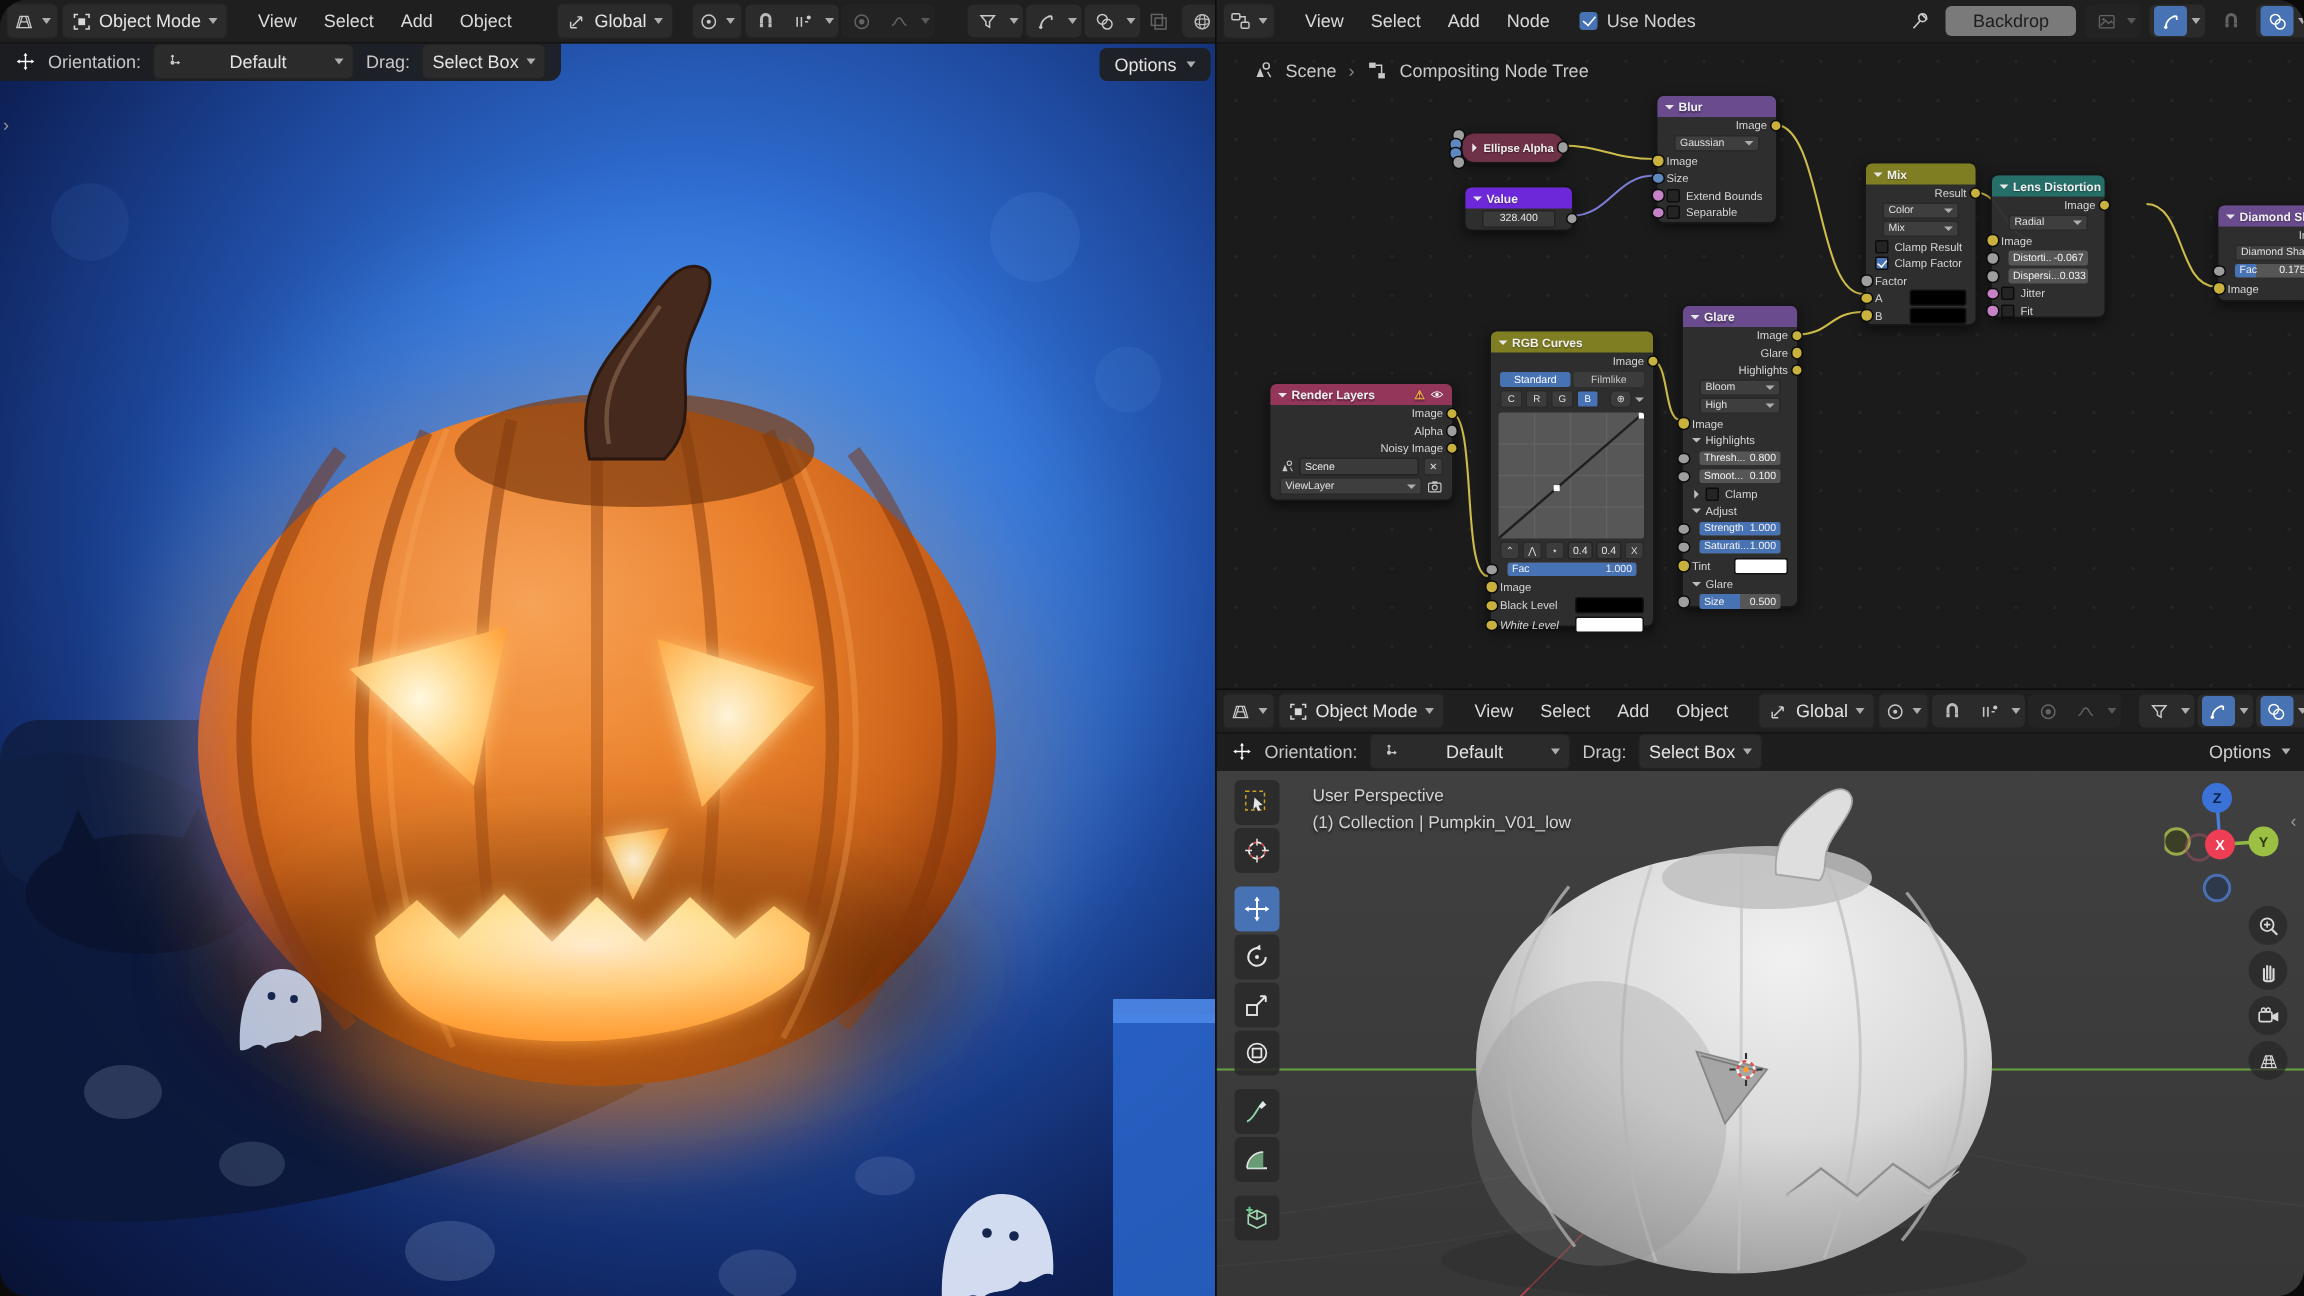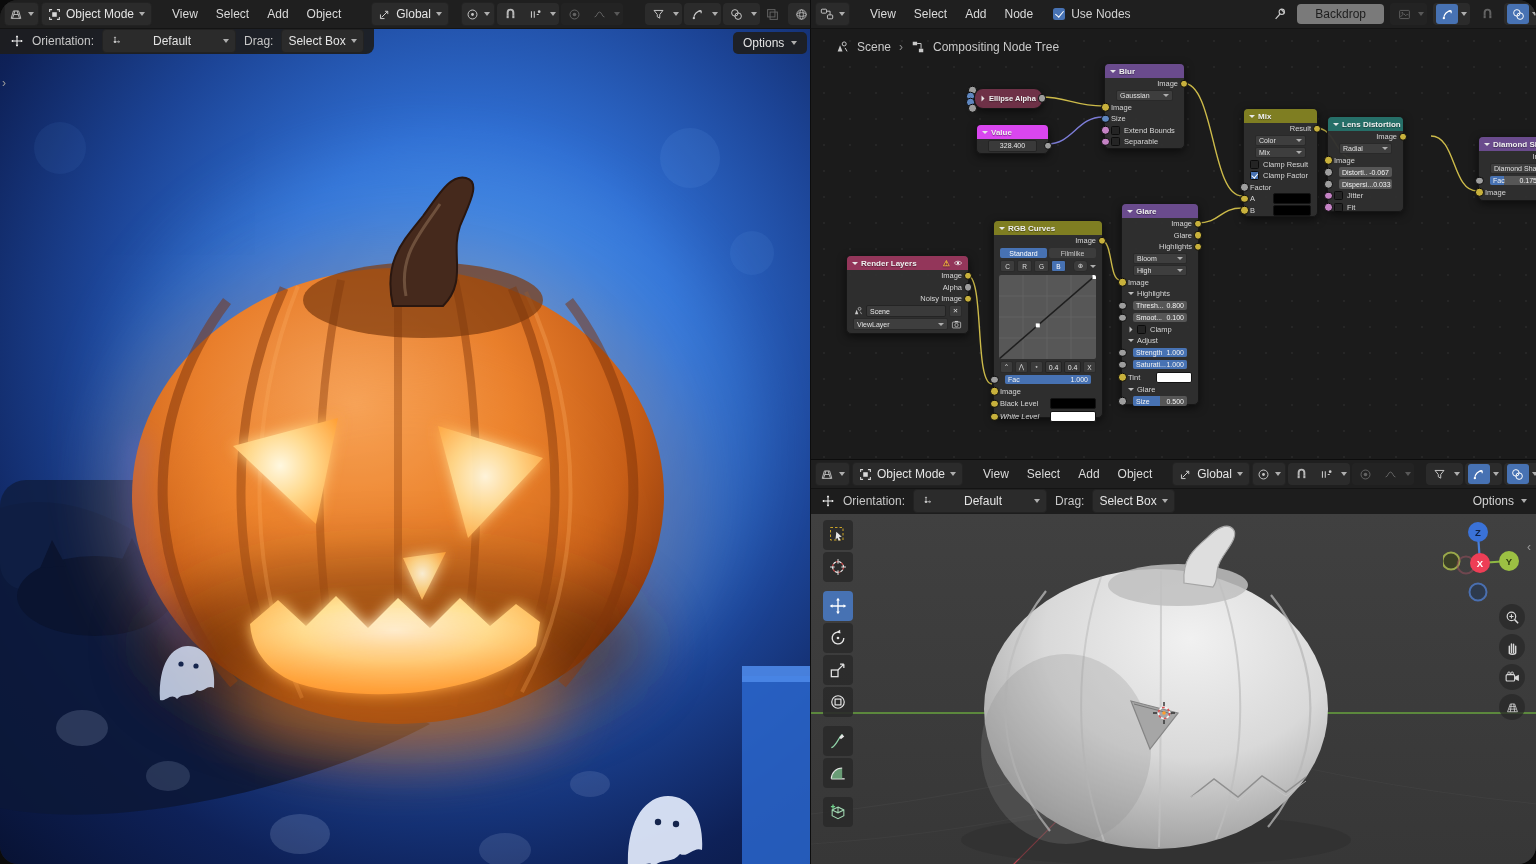--- a/index.html
+++ b/index.html
@@ -576,21 +576,21 @@
         <span style="font-size:7.5px;">Ellipse Alpha</span>
         <span class="sock r sg" style="top:9px;"></span>
       </div>
       <span class="sock sg" style="left:-7px;top:1px;"></span>
       <span class="sock sb" style="left:-9px;top:7px;"></span>
       <span class="sock sb" style="left:-9px;top:13px;"></span>
       <span class="sock sg" style="left:-7px;top:19px;"></span>
     </div>
 
     <div class="node" style="left:165px;top:96px;width:71px;height:28px;">
-      <div class="nh" style="background:#d946ef;">
+      <div class="nh" style="background:#6d28d9;">
         <span class="ncar"></span>
         <span>Value</span>
       </div>
       <div class="nrow" style="height:13px;">
         <div class="fld">
             <span>328.400</span>
           </div>
         <span class="sock r sg"></span>
       </div>
     </div>
@@ -1102,20 +1102,24 @@
       <div class="dd">
         <span>Select Box</span>
         <span class="car"></span>
       </div>
       <div style="margin-left:auto;display:flex;align-items:center;gap:7px;">
         <span>Options</span>
         <span class="car"></span>
       </div>
     </div>
 
+    <div class="ovtext" style="left:64px;top:62px;">
+      <div>User Perspective</div>
+      <div>(1) Collection | Pumpkin_V01_low</div>
+    </div>
 
     <div class="toolcol" style="left:12px;top:60px;">
       <div class="tbtn">
           <svg width="20" height="20">
             <use href="#s-t-select"></use>
           </svg>
         </div>
       <div class="tbtn">
           <svg width="20" height="20">
             <use href="#s-t-cursor"></use>

